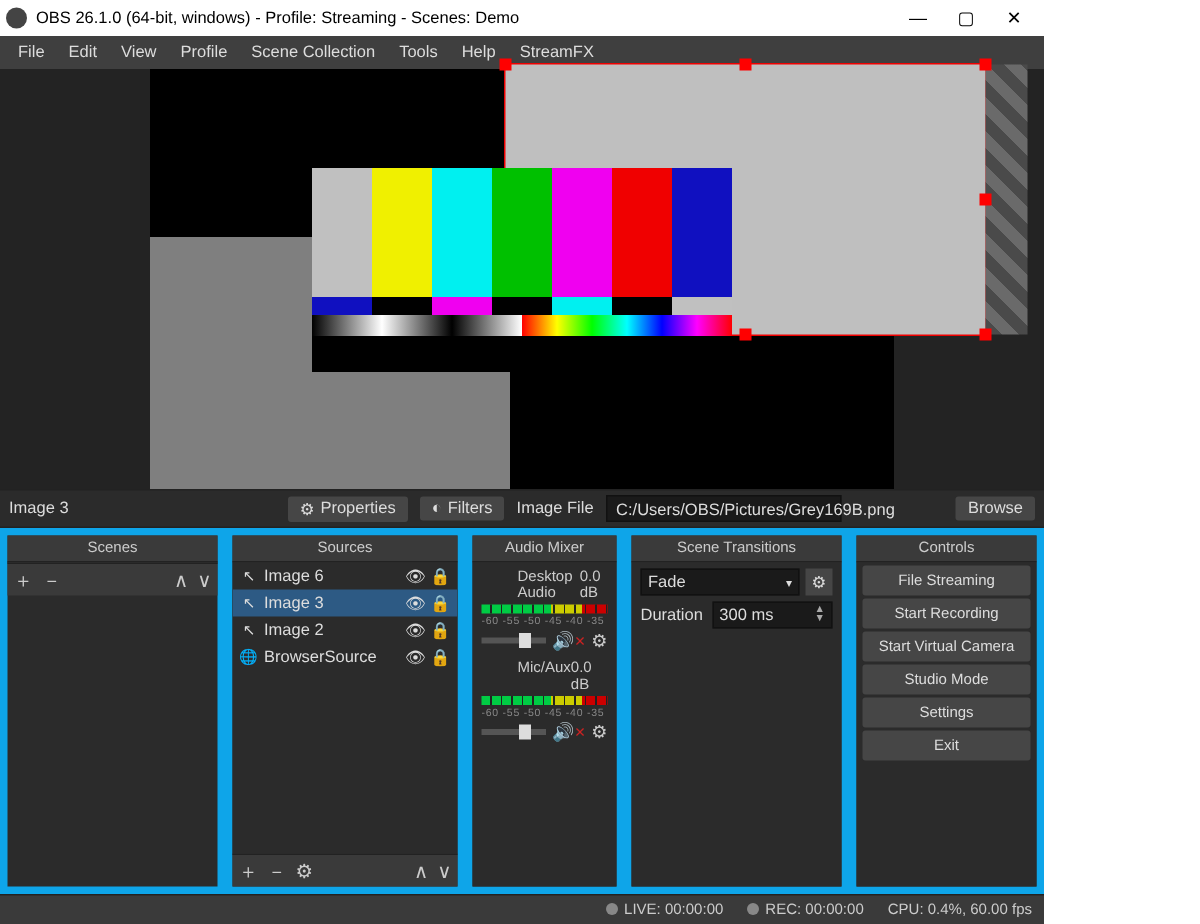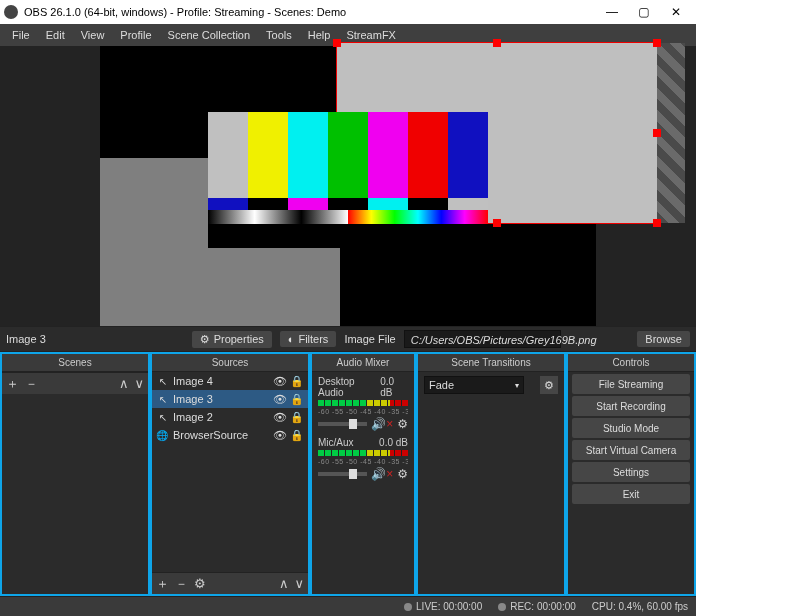--- a/index.html
+++ b/index.html
@@ -25,45 +25,45 @@
 .grad2 { position:absolute; left:50%; top:98px; width:50%; height:14px; background:linear-gradient(90deg,#f00,#ff0,#0f0,#0ff,#00f,#f0f,#f00); }
 .greysel { position: absolute; left: 236px; top: -4px; width: 322px; height: 182px; background: #bfbfbf; border: 1px solid #e00; }
 .greysel::before { content:''; position:absolute; right:-28px; top:0; width:28px; height:100%; background:repeating-linear-gradient(45deg,#4a4a4a 0 8px,#6a6a6a 8px 16px); }
 .handle { position:absolute; width:8px; height:8px; background:#f00; }
 .h-tl{left:-4px;top:-4px;} .h-tm{left:calc(50% - 4px);top:-4px;} .h-tr{right:-4px;top:-4px;}
 .h-ml{left:-4px;top:calc(50% - 4px);} .h-mr{right:-4px;top:calc(50% - 4px);}
 .h-bl{left:-4px;bottom:-4px;} .h-bm{left:calc(50% - 4px);bottom:-4px;} .h-br{right:-4px;bottom:-4px;}
 .proprow { height: 26px; background: #2b2b2b; display: flex; align-items: center; padding: 0 6px; font-size: 11px; color: #ddd; gap: 8px; border-top: 1px solid #222; border-bottom: 1px solid #222;}
 .proprow .label { flex: 0 0 auto; }
 .proprow .btn { background:#464646; padding:2px 8px; border-radius:2px; display:flex; align-items:center; gap:4px; }
-.proprow .field { background:#1a1a1a; padding:2px 6px; flex:1; min-width:100px; border:1px solid #111; height:18px; line-height:14px;font-style:italic; }
+.proprow .field { background:#1a1a1a; padding:2px 6px; flex:1; min-width:100px; border:1px solid #111; height:18px; line-height:14px; }
 .panels { flex: 1; display: flex; background: #2b2b2b; min-height: 0; }
-.panel { display: flex; flex-direction: column; border: 2px solid #0ea5e9; min-width: 0; }
+.panel { display: flex; flex-direction: column; border: 5px solid #0ea5e9; min-width: 0; }
 .panel > .hdr { height: 18px; background: #3a3a3a; color: #ccc; font-size: 10px; display: flex; align-items: center; justify-content: center; border-bottom:1px solid #222; }
 .panel > .body { flex: 1; background: #2b2b2b; overflow: hidden; position: relative; }
 .panel > .ftr { height: 22px; background: #3a3a3a; display:flex; align-items:center; padding:0 4px; gap:6px; color:#ccc; font-size:13px; border-top:1px solid #222;}
 .list { font-size:11px; color:#ddd; }
 .list .row { padding:2px 6px; height:18px; display:flex; align-items:center; gap:4px; }
 .list .row.sel { background:#2d5a84; }
 .src-row { display:flex; align-items:center; gap:3px; height:18px; padding:0 4px; font-size:11px; color:#ddd; }
 .src-row .ico { width:14px; text-align:center; font-size:10px; }
 .src-row .nm { flex:1; }
 .src-row .eye, .src-row .lock { width:14px; text-align:center; font-size:11px; }
 .mixer { padding:4px 6px; font-size:10px; color:#ccc; }
-.mixer .mname { display:flex; justify-content:space-between; }
+.mixer .mname { display:flex; justify-content:space-between;margin-left:24px; }
 .meter { height:6px; background:linear-gradient(90deg,#0c4 0%,#0c4 55%,#cc0 55%,#cc0 80%,#c00 80%,#c00 100%); margin:2px 0; position:relative; }
 .meter::after{content:'';position:absolute;inset:0;background:repeating-linear-gradient(90deg,transparent 0 6px,#222 6px 7px);}
 .ticks { font-size:7px; color:#888; letter-spacing:0.5px; white-space:nowrap; overflow:hidden; }
 .sliderrow { display:flex; align-items:center; gap:4px; margin:2px 0 6px; }
 .slider { flex:1; height:4px; background:#555; position:relative; }
 .slider::after { content:''; position:absolute; right:10px; top:-3px; width:8px; height:10px; background:#ddd; }
 .spk { color:#c22; font-size:12px; }
 .gear { color:#ccc; font-size:12px; }
 .trans { padding:4px 6px; font-size:11px; color:#ddd; }
-.trans .sel { display:flex; gap:16px; margin-bottom:4px; }
+.trans .sel { display:flex; gap:4px; margin-bottom:4px; }
 .trans .selbox { flex:1; background:#1a1a1a; border:1px solid #111; padding:1px 4px; display:flex; justify-content:space-between; align-items:center; height:18px;}
 .trans .gearbtn { width:18px; height:18px; background:#464646; display:flex; align-items:center; justify-content:center; font-size:11px;}
 .trans .dur { display:flex; gap:6px; align-items:center; }
 .trans .durbox { background:#1a1a1a; border:1px solid #111; padding:1px 4px; flex:1; height:18px; display:flex; align-items:center; justify-content:space-between;}
 .ctrls { padding:2px 4px; display:flex; flex-direction:column; gap:2px; }
 .ctrls .cbtn { background:#464646; color:#ddd; font-size:10px; height:20px; display:flex; align-items:center; justify-content:center; border-radius:2px; }
 .statusbar { height:20px; background:#3a3a3a; display:flex; align-items:center; justify-content:flex-end; padding:0 8px; font-size:10px; color:#ccc; gap:16px; border-top:1px solid #222;}
 .statusbar .dot { width:8px; height:8px; background:#888; border-radius:50%; display:inline-block; margin-right:4px; vertical-align:middle;}
 .spinarrows { font-size:7px; line-height:6px; color:#aaa; }
 </style>
@@ -159,21 +159,21 @@
         <span>∧</span>
         <span>∨</span>
       </div>
     </div>
 
     <div class="panel" style="flex:0 0 160px">
       <div class="hdr">Sources</div>
       <div class="body">
         <div class="src-row">
           <span class="ico">↖</span>
-          <span class="nm">Image 4</span>
+          <span class="nm">Image 6</span>
           <span class="eye">👁</span>
           <span class="lock">🔒</span>
         </div>
         <div class="src-row sel" style="background:#2d5a84">
           <span class="ico">↖</span>
           <span class="nm">Image 3</span>
           <span class="eye">👁</span>
           <span class="lock">🔒</span>
         </div>
         <div class="src-row">
@@ -234,30 +234,37 @@
     <div class="panel" style="flex:0 0 150px">
       <div class="hdr">Scene Transitions</div>
       <div class="body trans">
         <div class="sel">
           <div class="selbox">
             <span>Fade</span>
             <span style="font-size:8px">▾</span>
           </div>
           <div class="gearbtn">⚙</div>
         </div>
+        <div class="dur">
+          <span>Duration</span>
+          <div class="durbox">
+            <span>300 ms</span>
+            <span class="spinarrows">▲<br>▼</span>
+          </div>
+        </div>
       </div>
     </div>
 
     <div class="panel" style="flex:0 0 130px">
       <div class="hdr">Controls</div>
       <div class="body ctrls">
         <div class="cbtn">File Streaming</div>
         <div class="cbtn">Start Recording</div>
+        <div class="cbtn">Start Virtual Camera</div>
         <div class="cbtn">Studio Mode</div>
-        <div class="cbtn">Start Virtual Camera</div>
         <div class="cbtn">Settings</div>
         <div class="cbtn">Exit</div>
       </div>
     </div>
 
   </div>
 
   <div class="statusbar">
     <span><span class="dot"></span><span>LIVE: 00:00:00</span></span>
     <span><span class="dot"></span><span>REC: 00:00:00</span></span>

